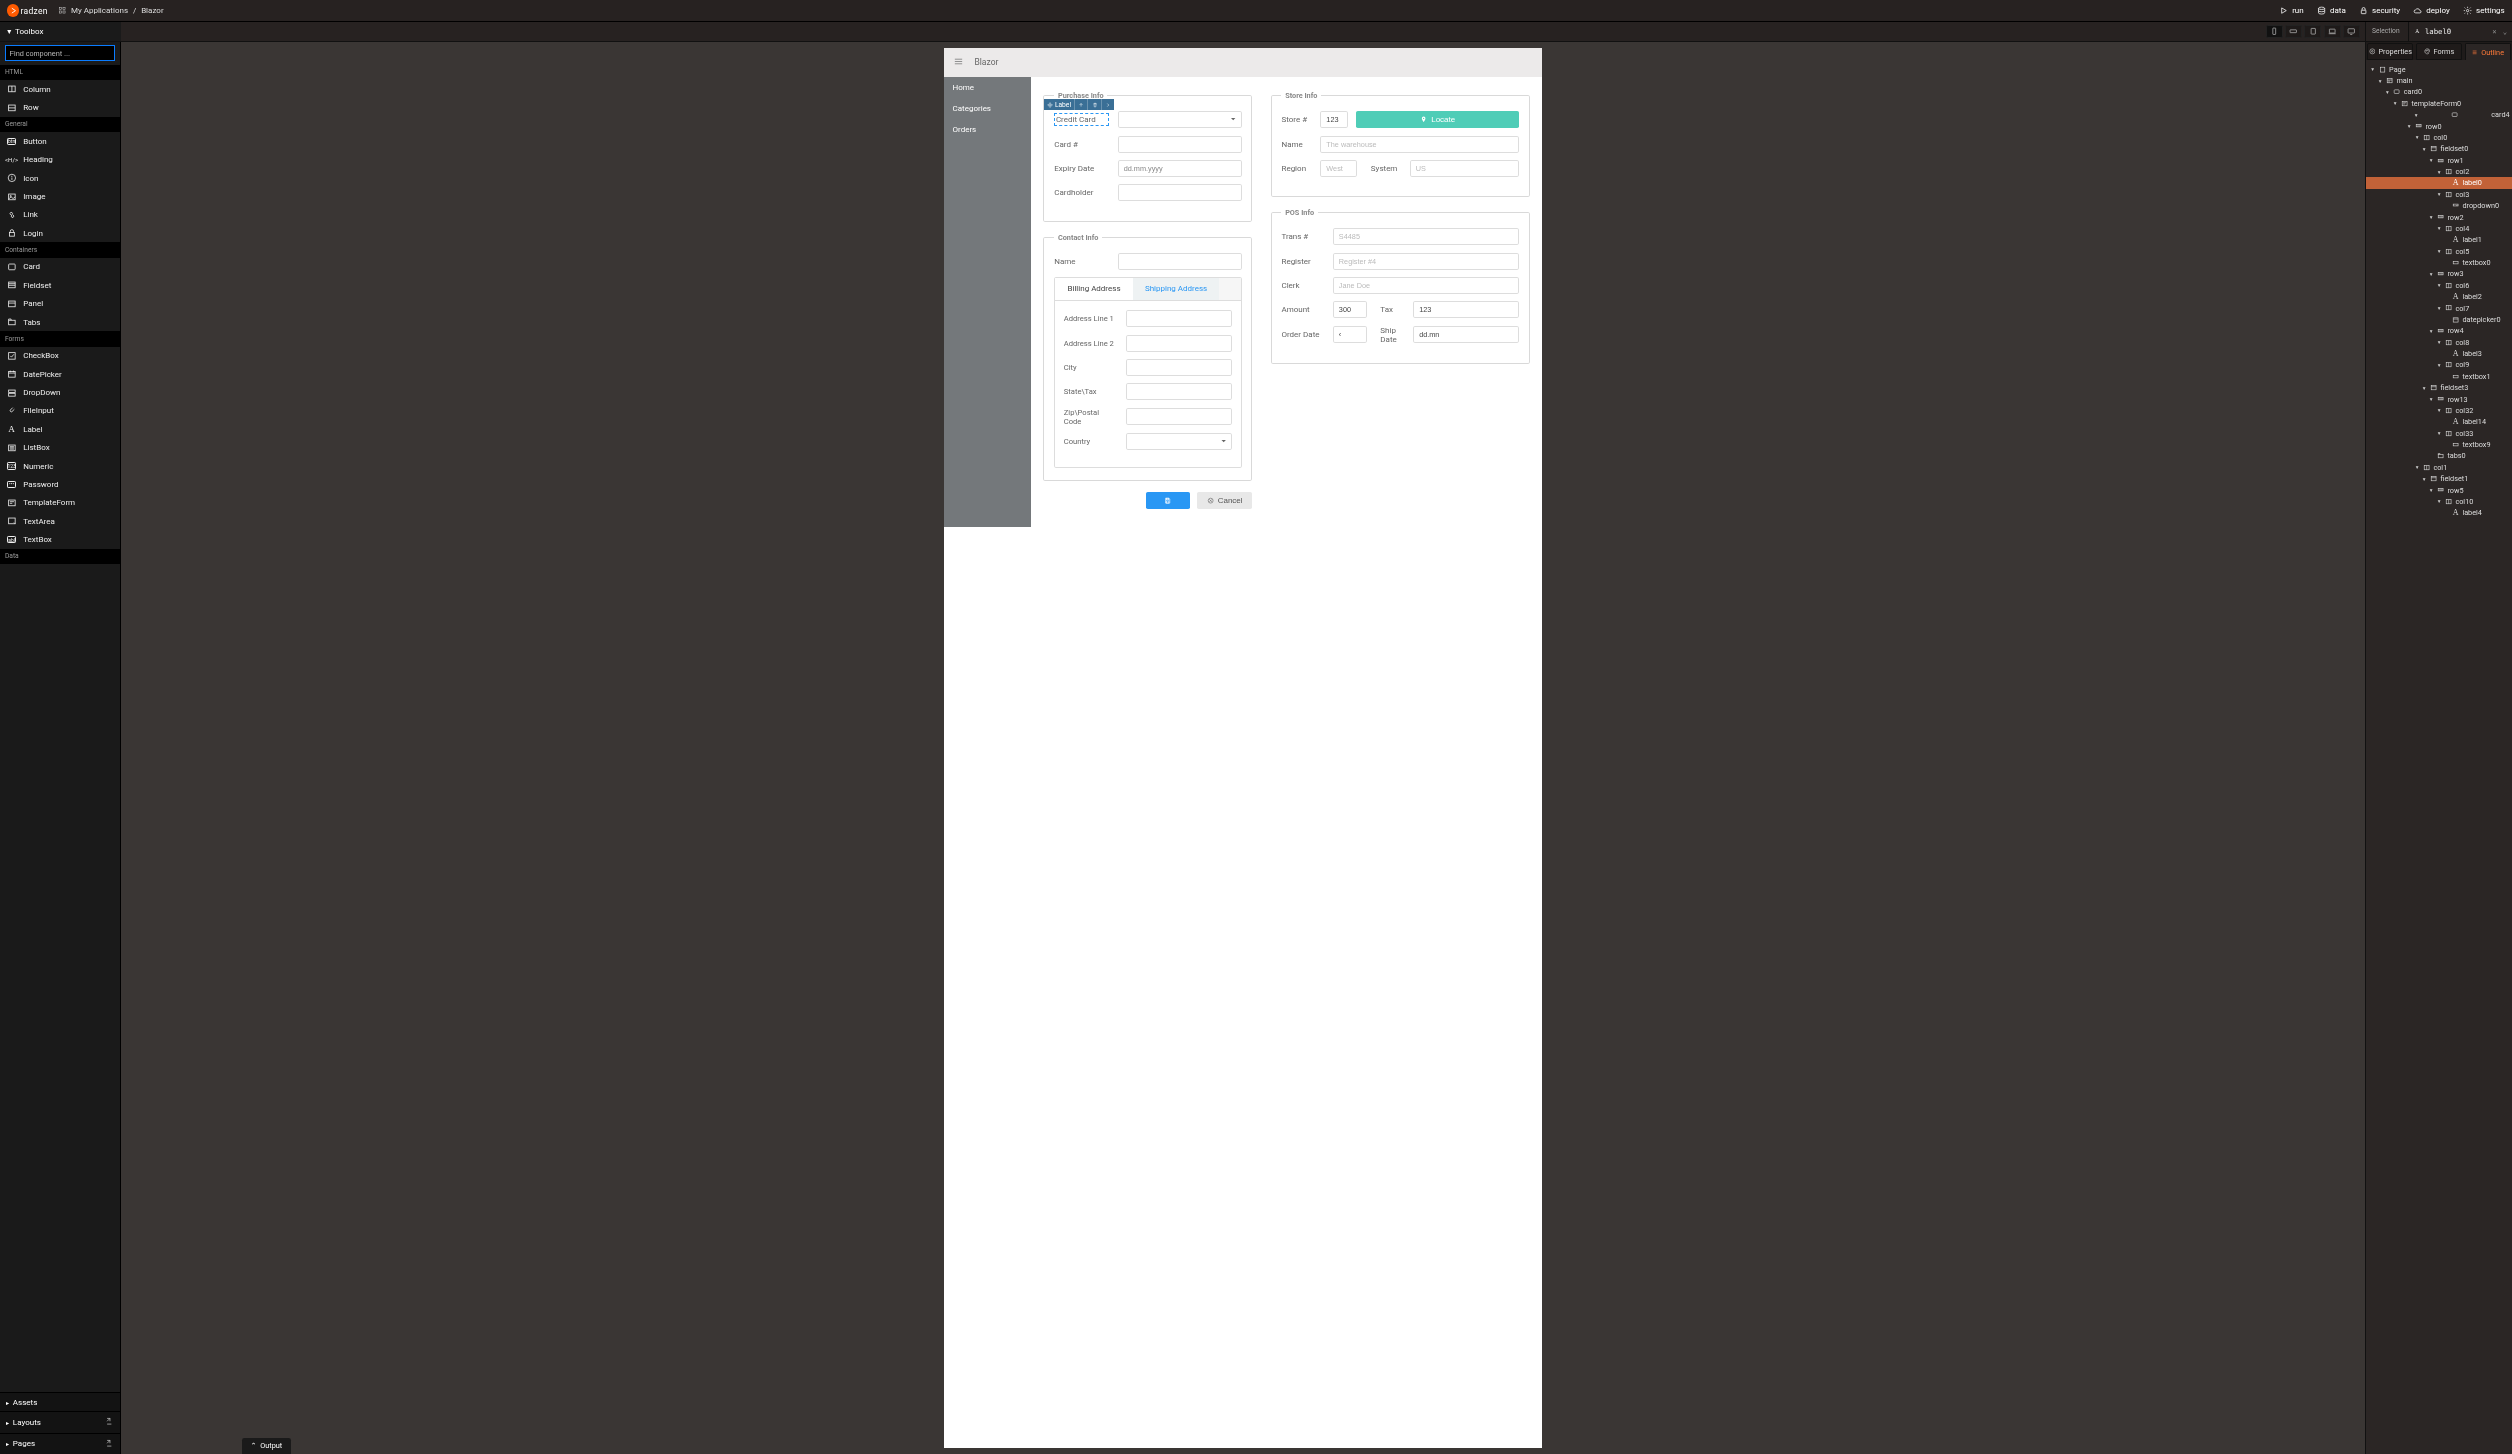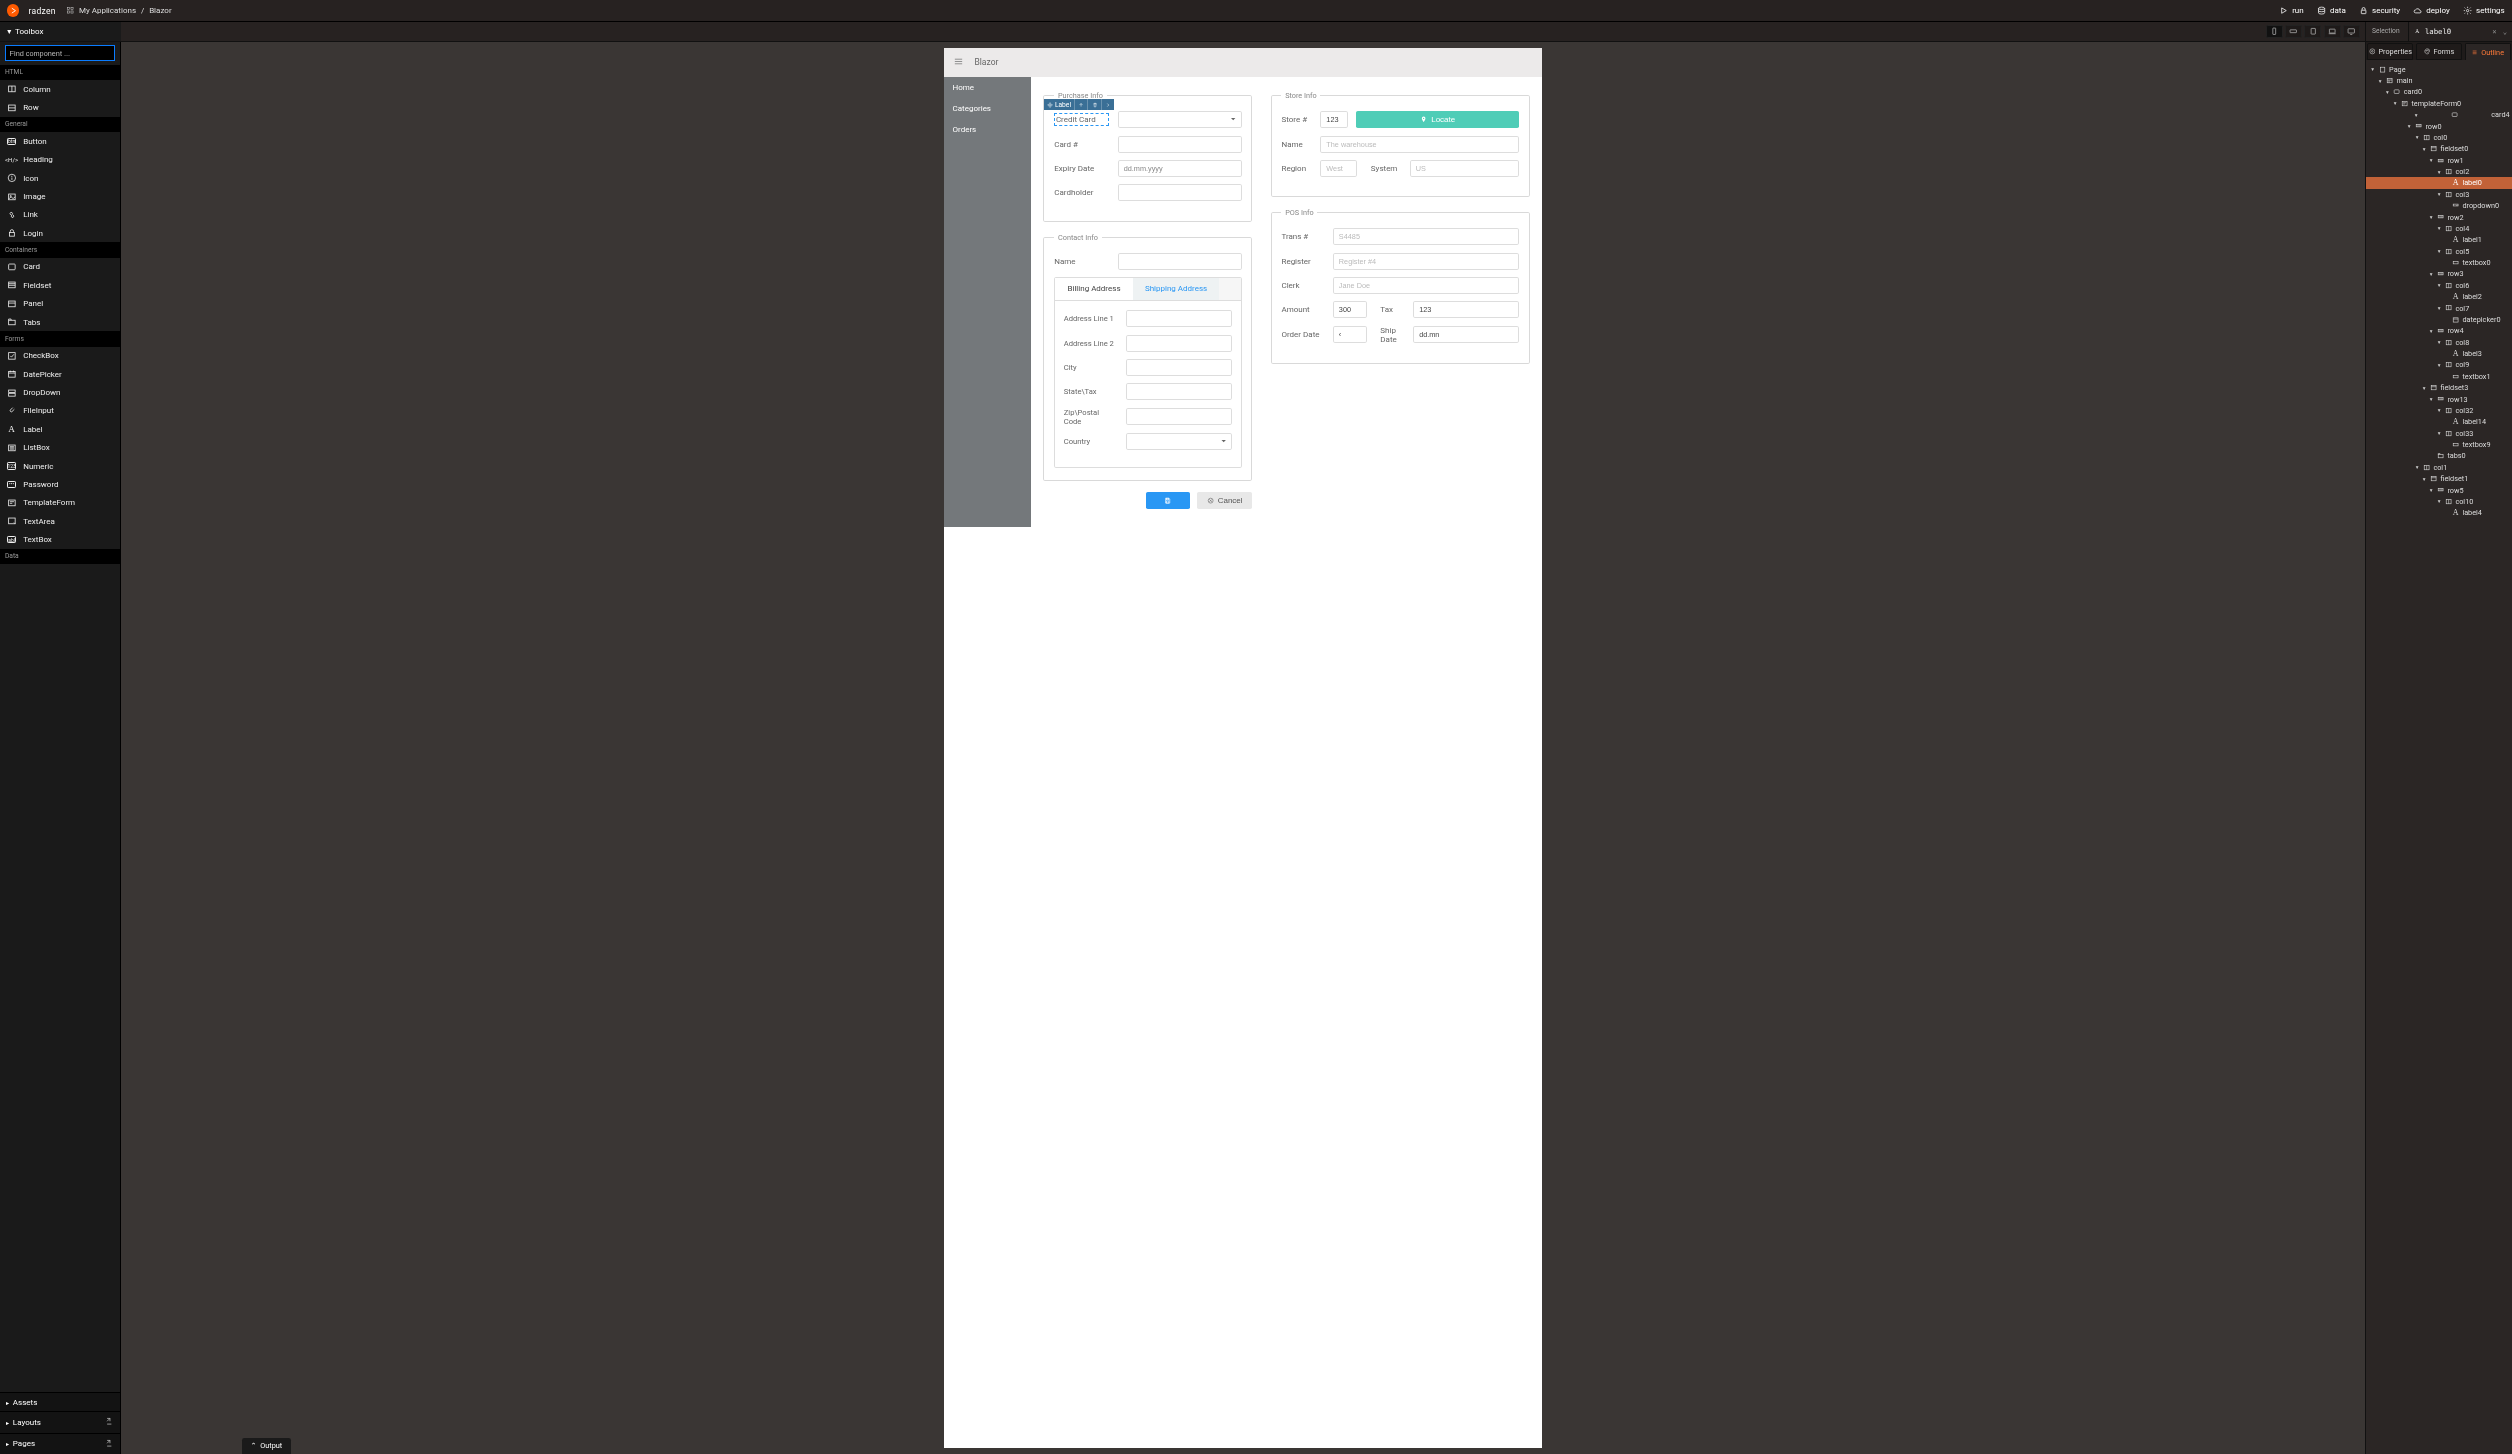--- a/index.html
+++ b/index.html
@@ -1,21 +1,21 @@
 <!DOCTYPE html>
 <html style="font-size:9.8px"><head>
 <meta charset="utf-8">
 <style>
 * { box-sizing: border-box; margin: 0; padding: 0; }
 body { font-family: -apple-system, BlinkMacSystemFont, "Segoe UI", Roboto, sans-serif; font-size: 8px; background: #171717; color: #ccc; overflow: hidden; }
 .app { display: flex; flex-direction: column; height: 100vh; }
 
 
 .topbar { display: flex; align-items: center; height: 22px; background: #272221; color: #fff; padding: 0 7.3px; border-bottom: 0.6px solid #000; }
-.topbar .brand { display: flex; align-items: center; gap: 9px; }
+.topbar .brand { display: flex; align-items: center; gap: 1px; }
 .topbar .logo { width: 12.2px; height: 12.2px; background: #ff5a00; border-radius: 50%; display:flex; align-items:center; justify-content:center; }
 .topbar .logo svg { width:7.3px; height:7.3px; }
 .topbar .brand-name { font-size: 8.5px; color: #fff; font-weight: 400; letter-spacing: 0.3px;}
 .topbar .breadcrumb { display: flex; align-items: center; gap: 4.9px; margin-left: 9.8px; color: #ddd; }
 .topbar .breadcrumb svg { width:8.5px; height:8.5px; }
 .topbar .actions { margin-left: auto; display: flex; gap: 13.4px; align-items:center; }
 .topbar .action { display: flex; align-items: flex-end; gap: 3.7px; color: #fff; cursor: pointer; }
 .topbar .action svg { width:9.2px; height:9.2px; }
 
 
@@ -55,21 +55,21 @@
 .canvas-header .ham svg { width:11px;height:11px; stroke:#888; }
 .canvas-body { display:flex; }
 .sidenav { width:109px; background:#74787b; color:#fff; min-height:431px; }
 .sidenav .navitem { padding:6.1px 8.5px; font-size:8px; }
 .content { flex:1; background:#fff; padding:14.7px 12.2px 18.3px; }
 .content-inner { display:flex; gap:18.3px; }
 .col-left { flex:1; }
 .col-right { flex:1; }
 
 fieldset { border:0.6px solid #d9d9d9; border-radius:1.8px; padding:11px 9.8px 12.2px; margin-bottom:11px; position:relative;}
-fieldset legend { font-size:7.3px; color:#888; padding:0 3.7px; }
+fieldset legend { font-size:7.3px; color:#888; padding:0 3.7px;font-weight:bold; }
 .form-row { display:flex; align-items:center; gap:8.5px; margin-bottom:7.3px; }
 .form-row label { width:55px; font-size:8px; color:#666; }
 .form-row.narrow label { width:49px; }
 .form-input { flex:1; height:17px; border:0.6px solid #ddd; border-radius:1.8px; padding:0 4.9px; font-size:7.3px; color:#444; background:#fff;}
 .form-input.small { width:30.5px; flex:none; }
 .form-select { flex:1; height:17px; border:0.6px solid #ddd; border-radius:1.8px; padding:0 4.9px; font-size:7.3px; background:#fff; position:relative; }
 .form-select::after { content:"⏷"; position:absolute; right:4.9px; top:3.1px; color:#666; font-size:6.1px;}
 .btn { height:17px; border-radius:1.8px; display:inline-flex; align-items:center; justify-content:center; gap:3.7px; padding:0 9.8px; font-size:8px; cursor:pointer; border:none;}
 .btn-teal { background:#4fcdb7; color:#fff; flex:1;}
 .btn-blue { background:#2997f4; color:#fff; width:44px;}

